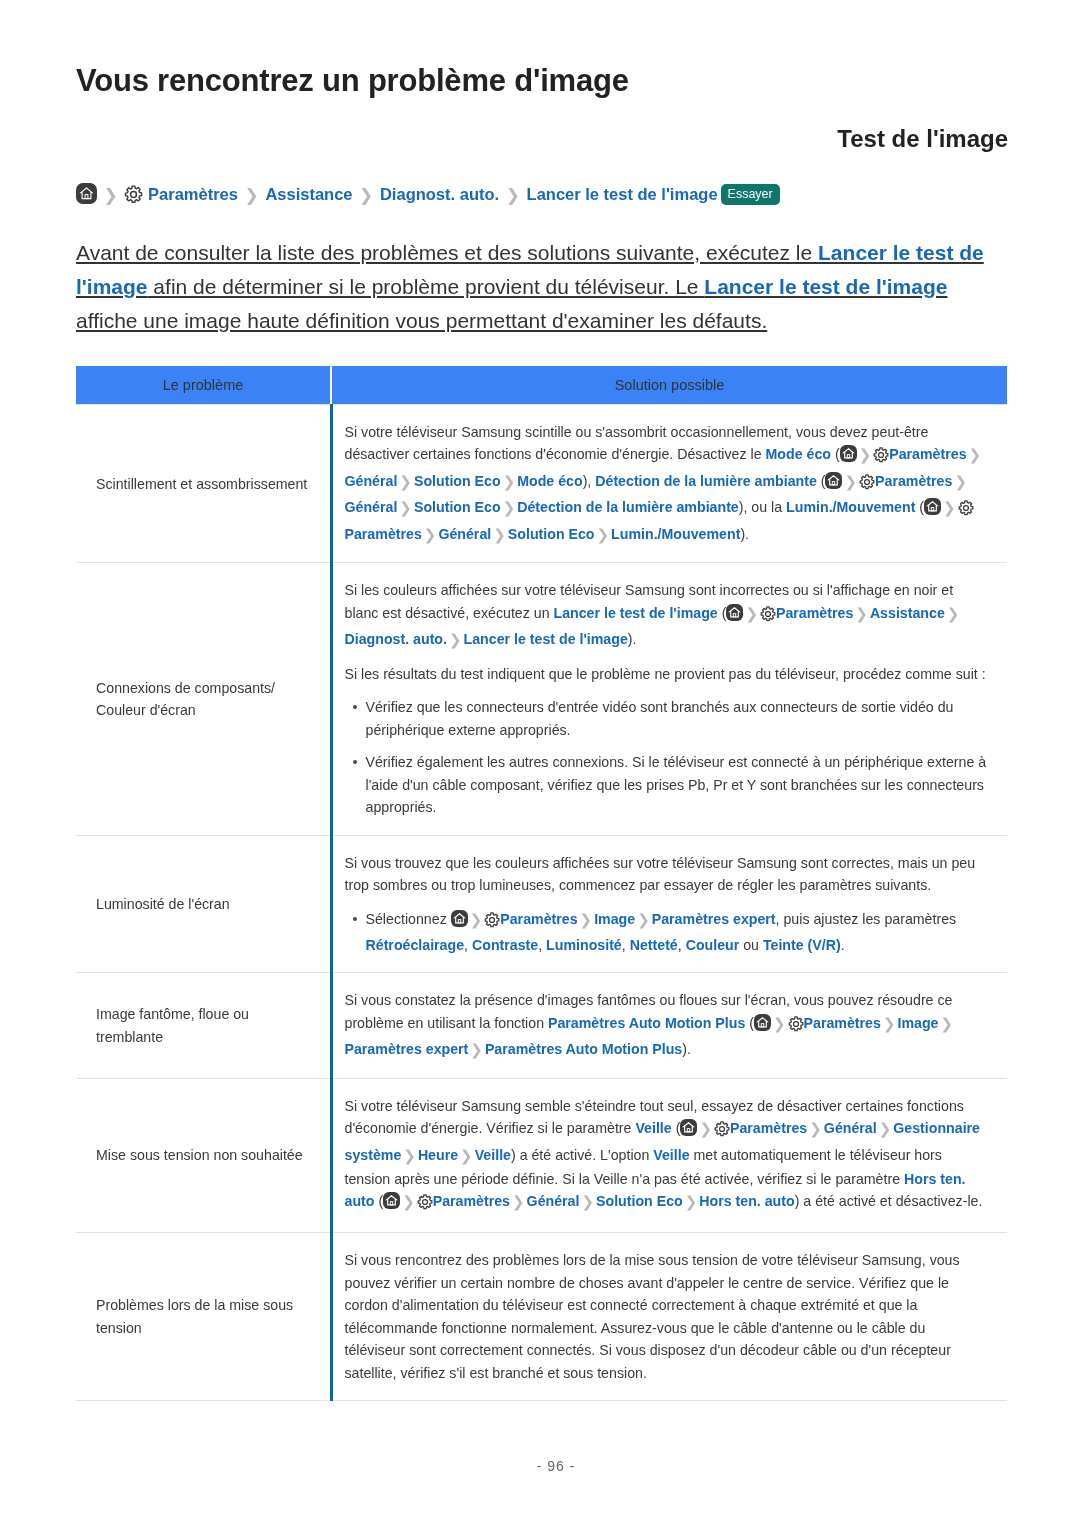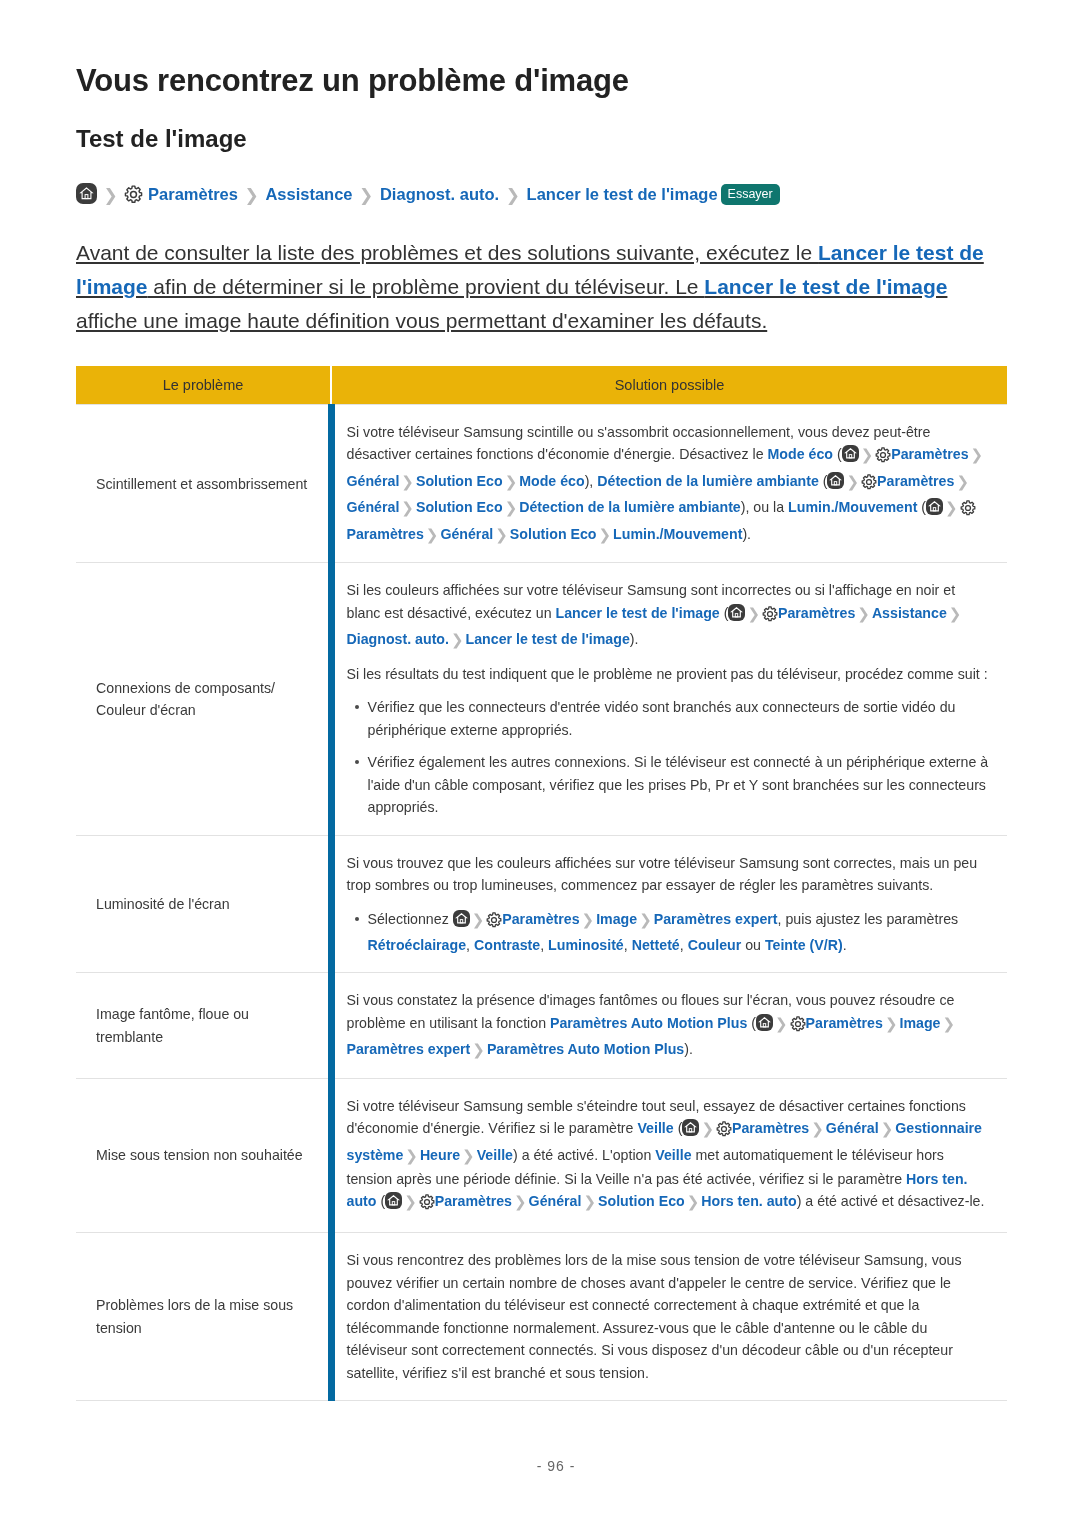--- a/index.html
+++ b/index.html
@@ -50,20 +50,21 @@
     -webkit-box-decoration-break: clone;
   }
   .intro-wrap { margin: 0 0 46px 0; }
 
   h2.section-title {
     font-size: 24px;
     font-weight: bold;
     color: #222222;
     margin: 0 0 26px 0;
     line-height: 1.2;
+    text-align: right;
   }
 
   .breadcrumb {
     font-size: 16.5px;
     line-height: 28px;
     color: #1668b8;
     margin: 0 0 24px 0;
     display: block;
   }
   .breadcrumb .crumb { color: #1668b8; font-weight: 600; white-space: nowrap; }
@@ -120,42 +121,42 @@
   .lnk { color: #1668b8; font-weight: 600; }
 
   
   table.problems {
     border-collapse: collapse;
     width: 931px;
     table-layout: fixed;
     margin-top: 4px;
   }
   table.problems th {
-    background: #eab308;
+    background: #3b82f6;
     color: #333333;
     font-size: 14.5px;
     font-weight: normal;
     text-align: center;
     padding: 11px 6px 11px 6px;
     border: none;
     vertical-align: middle;
   }
   table.problems th.col-a { width: 242px; border-right: 2px solid #ffffff; }
   table.problems td {
     border-bottom: 1px solid #e2e2e2;
     vertical-align: middle;
     font-size: 14.2px;
     line-height: 1.58;
     color: #3a3a3a;
     padding: 16px 14px 16px 18px;
     box-sizing: border-box;
   }
   table.problems td.prob {
     width: 242px;
-    border-right: 7px solid #0369a1;
+    border-right: 3px solid #0369a1;
     padding-left: 20px;
     padding-right: 10px;
   }
   table.problems td.sol {
     padding-left: 12px;
     padding-right: 18px;
   }
   table.problems tr.first-row td { border-top: 1px solid #e2e2e2; }
 
   td.sol p { margin: 0 0 11px 0; }

